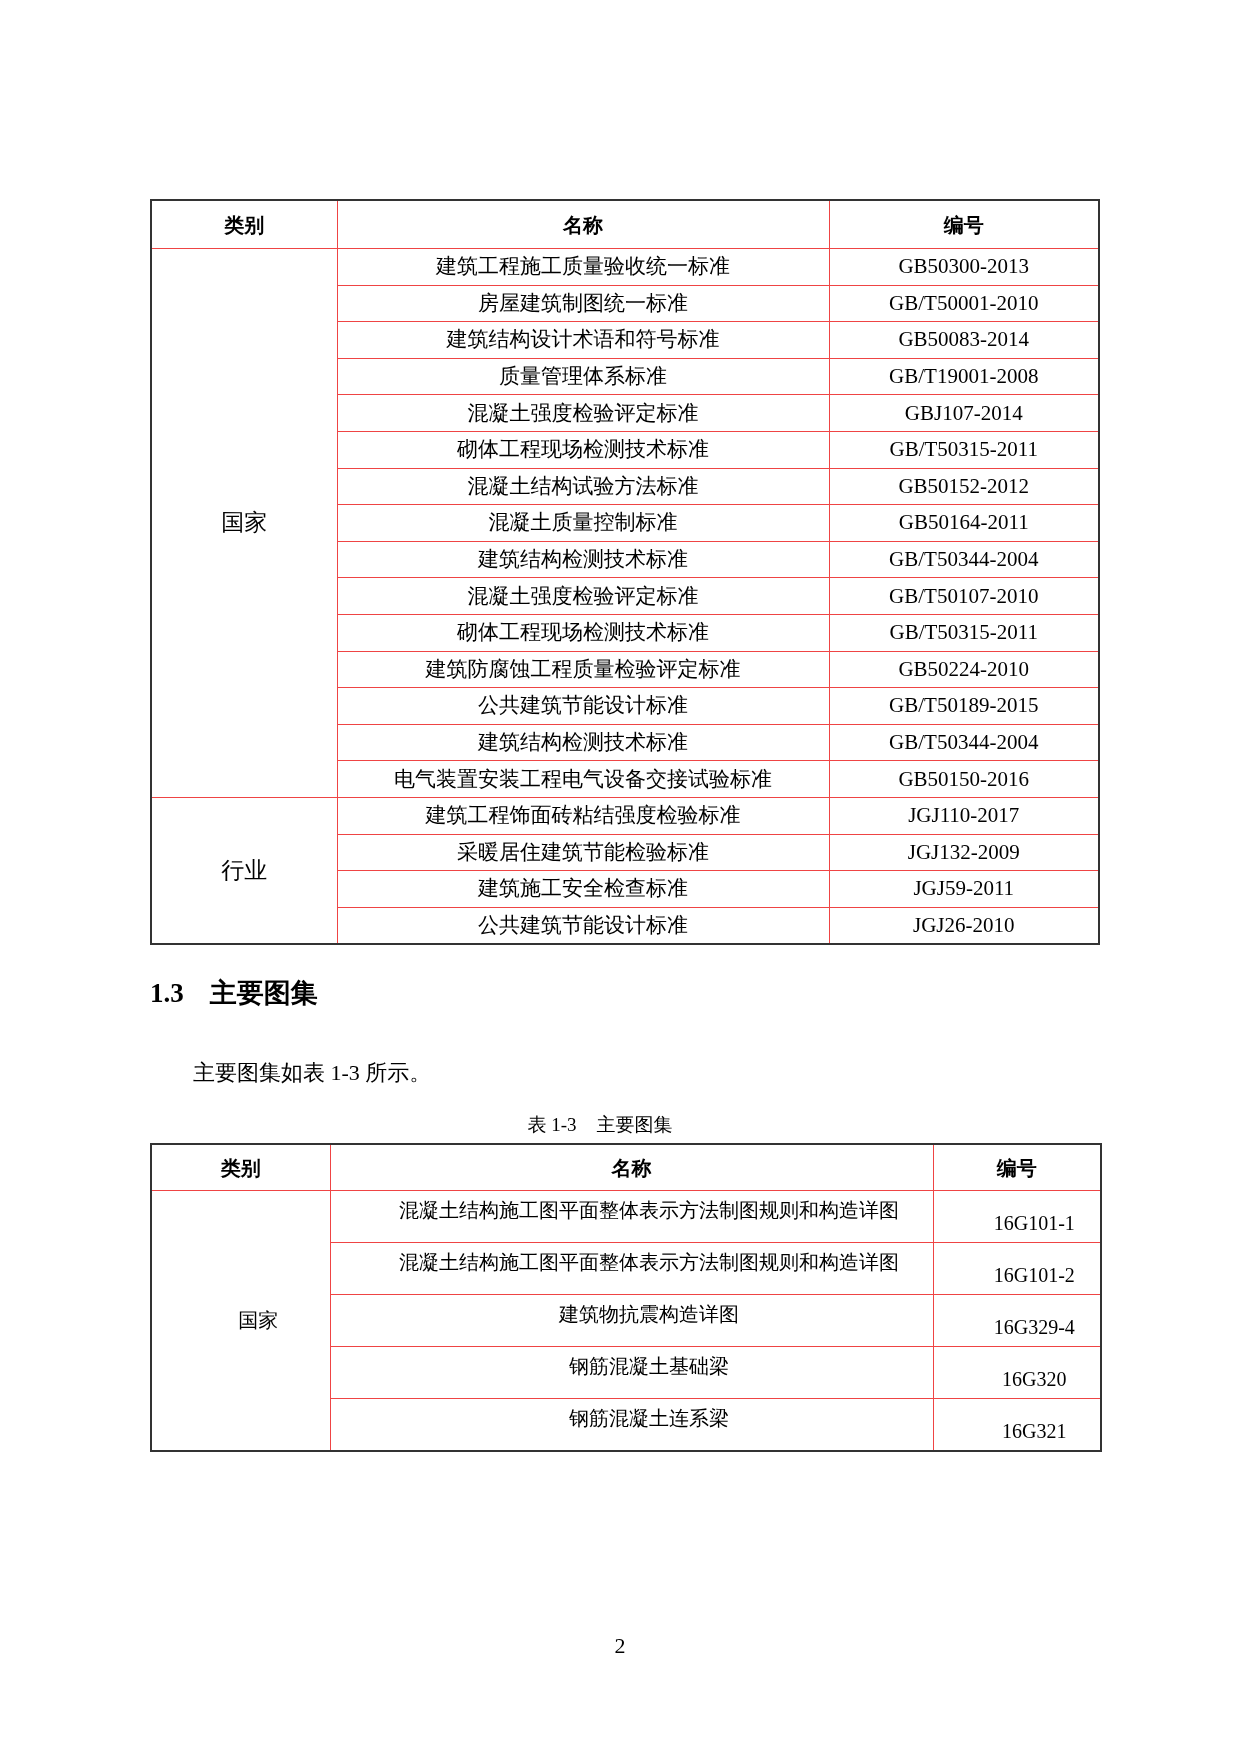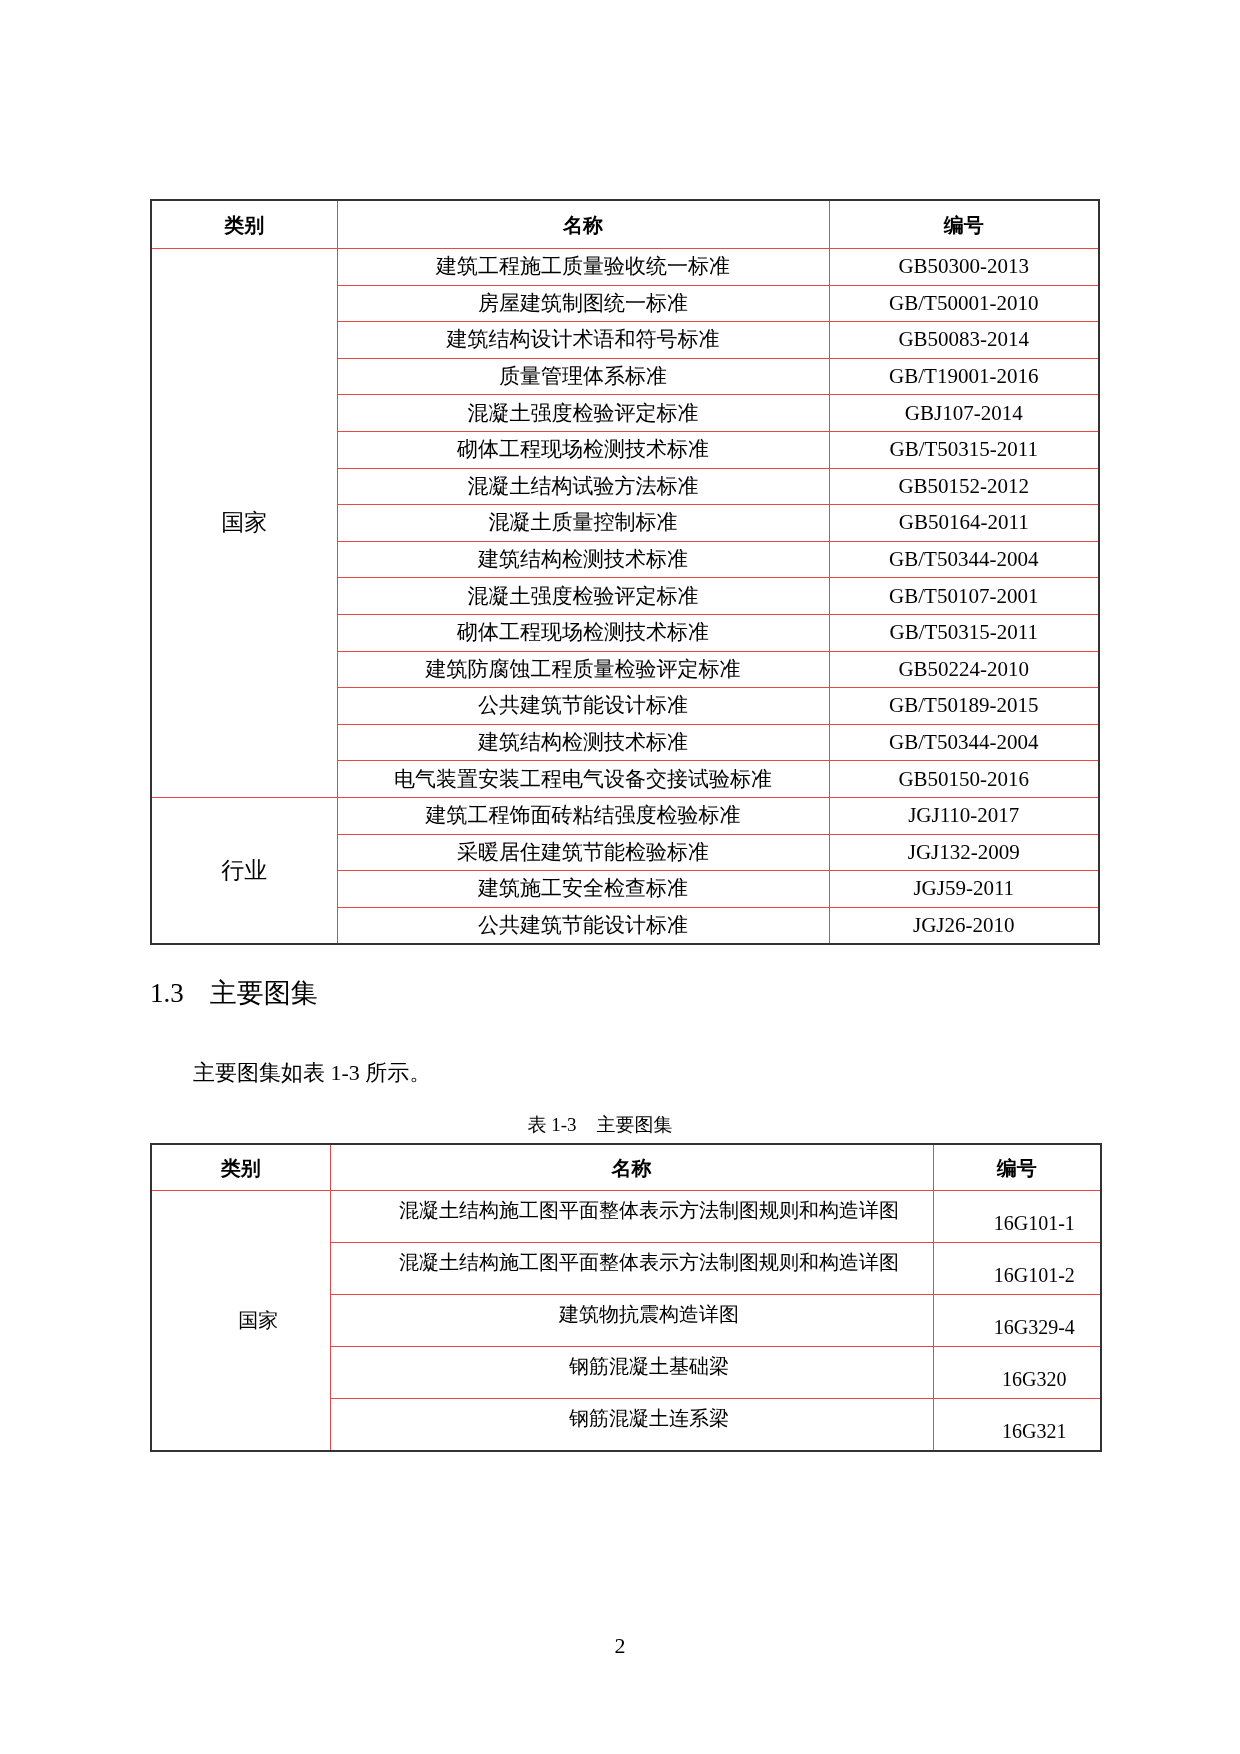--- a/index.html
+++ b/index.html
@@ -11,21 +11,21 @@
   th { font-weight:bold; font-family:"DejaVu Sans","Liberation Sans",sans-serif; font-size:20px; }
   #t1 { left:150px; top:199px; width:948px; border:2px solid #333; }
   #t1 th { height:47px; }
   #t1 td { height:35.6px;margin-top:48px; }
   #t1 td.cat { font-size:23px; }
   #t2 { left:150px; top:1143px; width:950px; border:2px solid #333; }
   #t2 th { height:45px; }
   #t2 td { height:52px; font-size:20px;padding-left:35px; }
   #t2 td.name { vertical-align:top; padding-top:9px; box-sizing:border-box; }
   #t2 td.code { vertical-align:bottom; padding-bottom:9px; box-sizing:border-box; }
-  .heading { position:absolute; left:150px; top:975px; font-size:27px; font-weight:normal;
+  .heading { position:absolute; left:150px; top:975px; font-size:27px; font-weight:bold;
              font-family:"DejaVu Sans","Liberation Sans",sans-serif; white-space:pre; }
   .heading .num { font-family:"Liberation Serif",serif; margin-right:26px; }
   .body-text { position:absolute; left:193px; top:1058px; font-size:22px; }
   .caption { position:absolute; left:0; width:1200px; top:1112px; text-align:center; font-size:19px;
              font-family:"DejaVu Sans","Liberation Sans",sans-serif; }
   .caption .cap-num { font-family:"Liberation Serif",serif; margin-right:20px; }
   .page-num { position:absolute; left:0; width:1240px; top:1633px; text-align:center; font-size:22px; }
 </style>
 </head>
 <body>
@@ -52,21 +52,21 @@
     <tr>
         <td>房屋建筑制图统一标准</td>
         <td>GB/T50001-2010</td>
       </tr>
     <tr>
         <td>建筑结构设计术语和符号标准</td>
         <td>GB50083-2014</td>
       </tr>
     <tr>
         <td>质量管理体系标准</td>
-        <td>GB/T19001-2016</td>
+        <td>GB/T19001-2008</td>
       </tr>
     <tr>
         <td>混凝土强度检验评定标准</td>
         <td>GBJ107-2014</td>
       </tr>
     <tr>
         <td>砌体工程现场检测技术标准</td>
         <td>GB/T50315-2011</td>
       </tr>
     <tr>
@@ -76,21 +76,21 @@
     <tr>
         <td>混凝土质量控制标准</td>
         <td>GB50164-2011</td>
       </tr>
     <tr>
         <td>建筑结构检测技术标准</td>
         <td>GB/T50344-2004</td>
       </tr>
     <tr>
         <td>混凝土强度检验评定标准</td>
-        <td>GB/T50107-2001</td>
+        <td>GB/T50107-2010</td>
       </tr>
     <tr>
         <td>砌体工程现场检测技术标准</td>
         <td>GB/T50315-2011</td>
       </tr>
     <tr>
         <td>建筑防腐蚀工程质量检验评定标准</td>
         <td>GB50224-2010</td>
       </tr>
     <tr>

